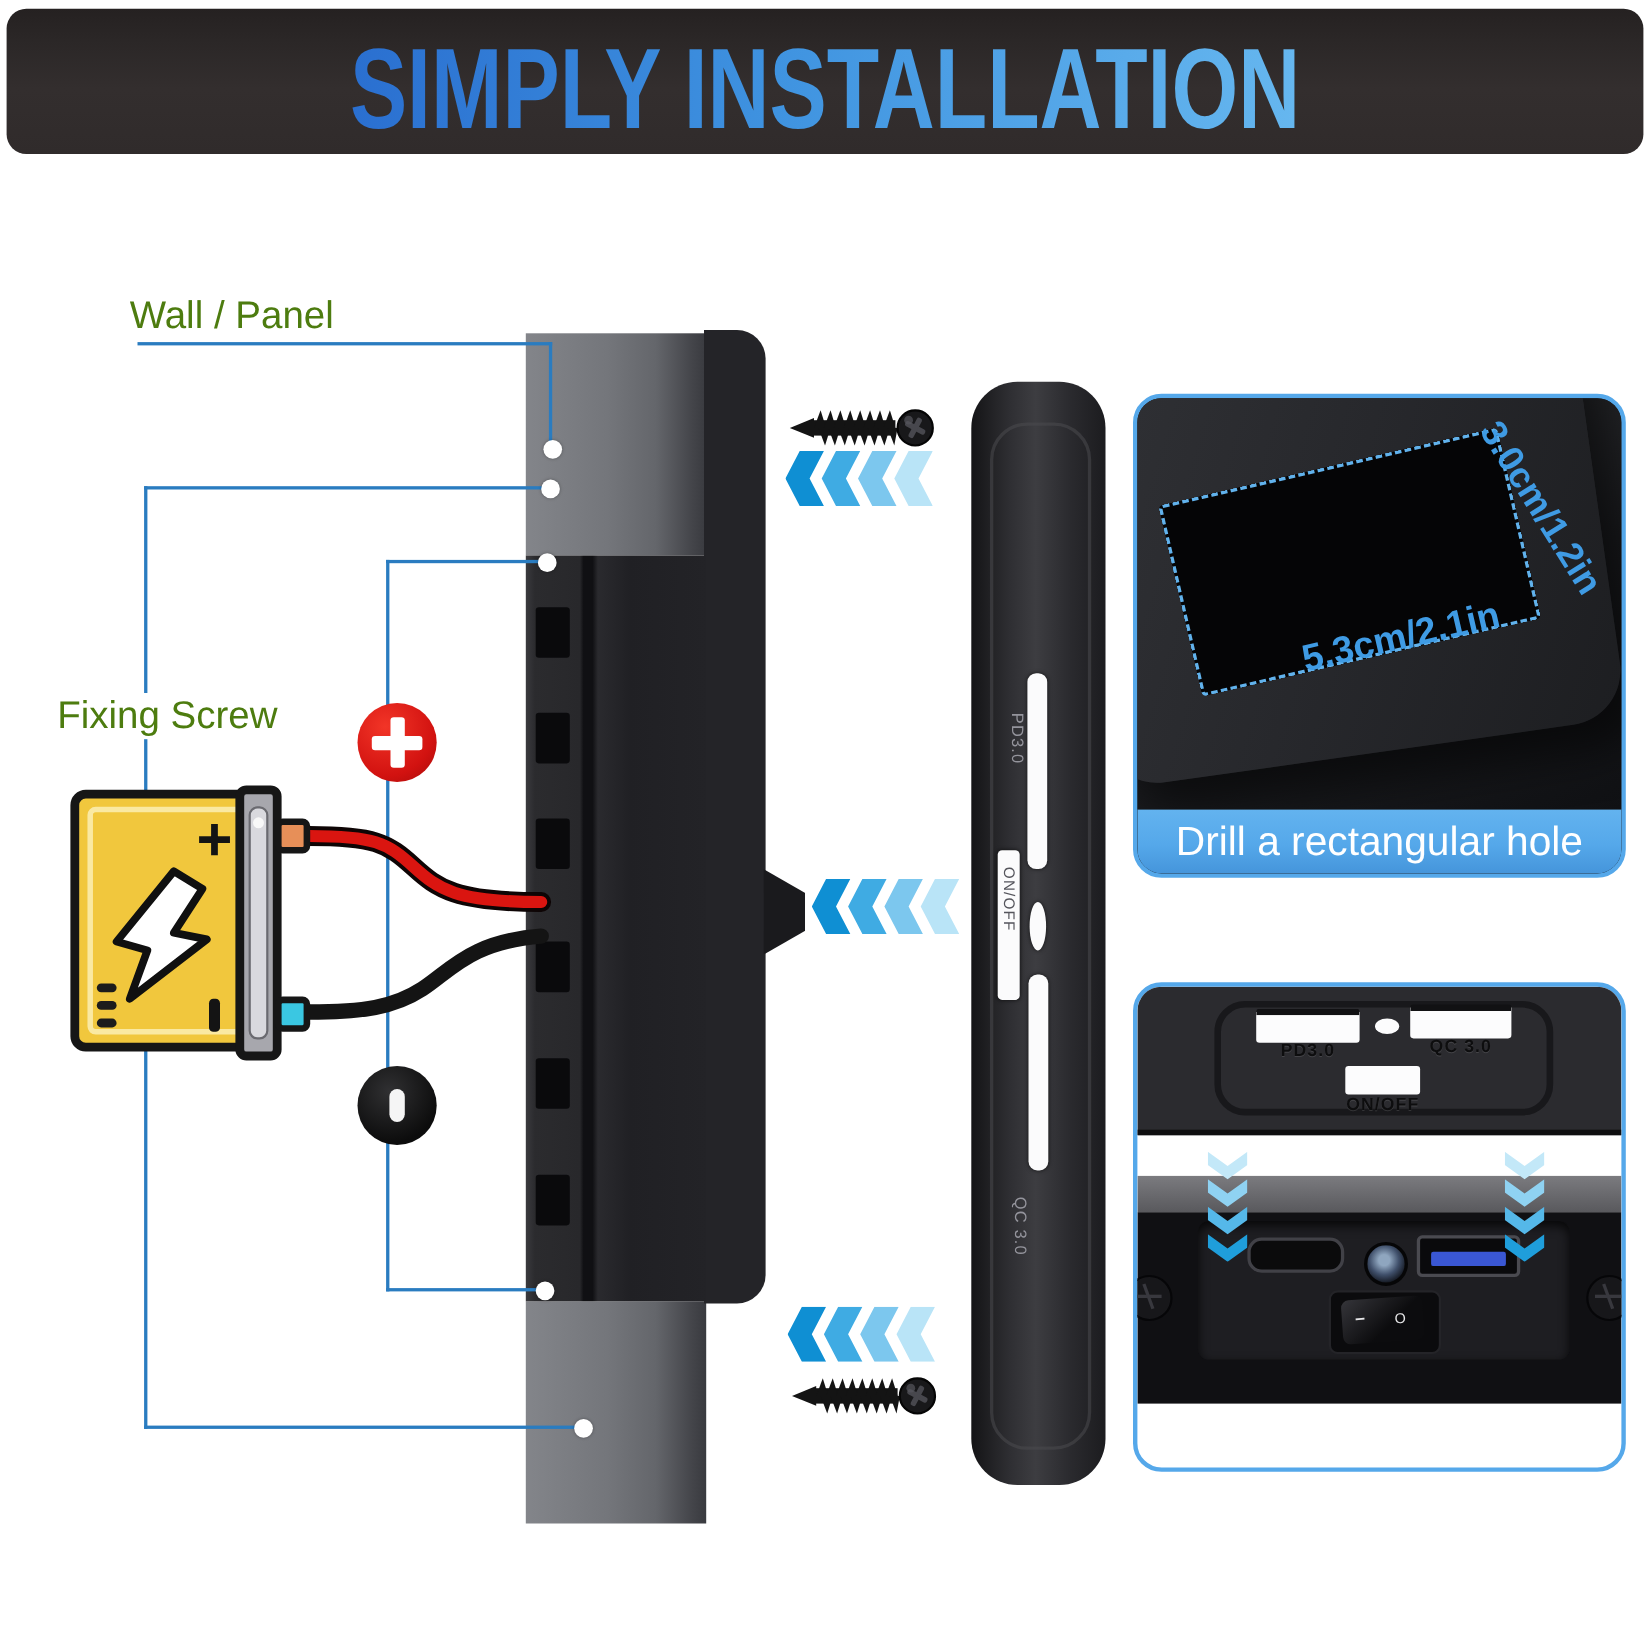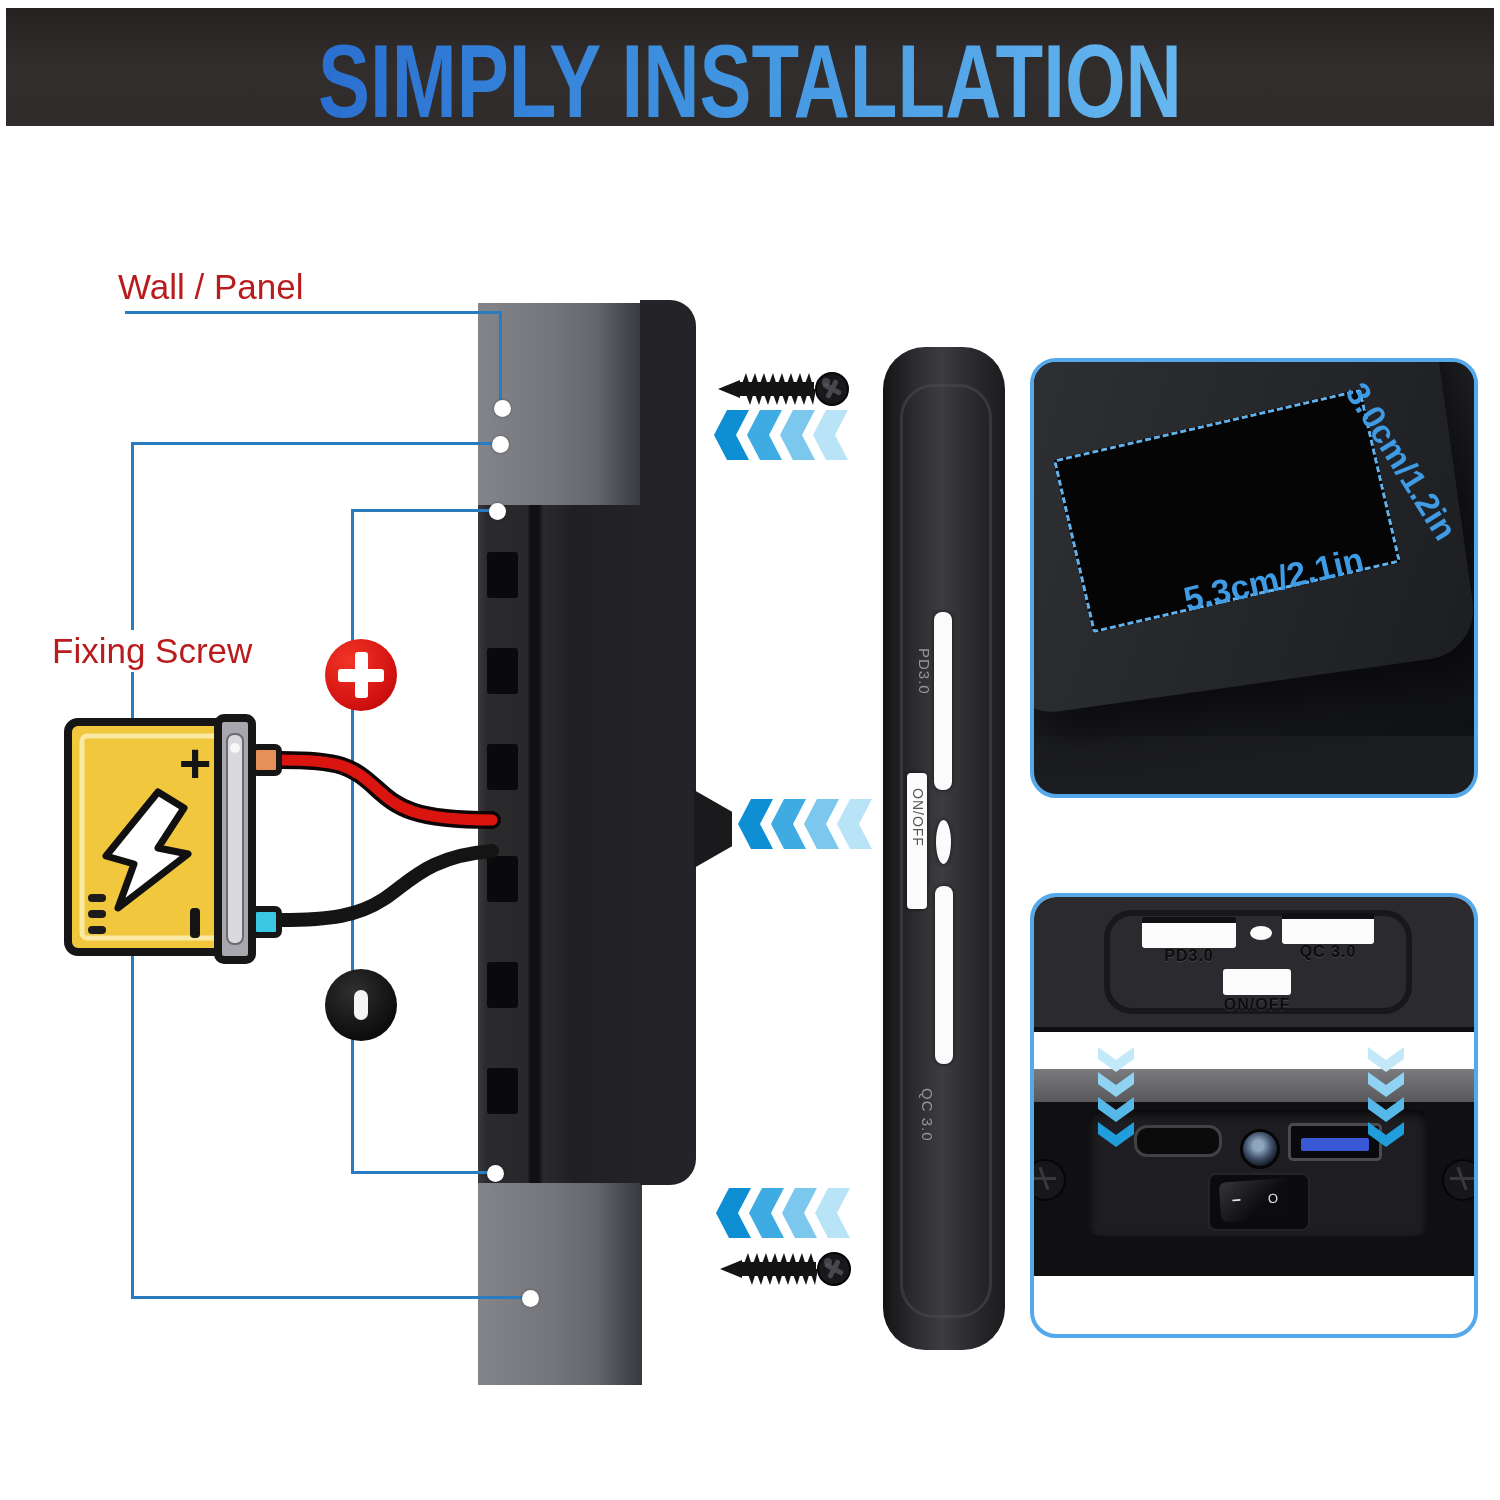--- a/index.html
+++ b/index.html
@@ -1,22 +1,22 @@
 <!DOCTYPE html>
 <html><head>
 <meta charset="utf-8">
 <style>
   html,body{margin:0;padding:0;background:#ffffff;}
   #stage{position:relative;width:1500px;height:1500px;background:#fff;overflow:hidden;
          font-family:"Liberation Sans",sans-serif;}
   .abs{position:absolute;}
 
   
-  #header{left:6px;top:8px;width:1488px;height:118px;
-          background:linear-gradient(180deg,#252121 0%,#2b2727 22%,#332e2e 55%,#302b2b 100%);}
+  #header{left:6px;top:8px;width:1488px;height:132px;
+          background:linear-gradient(180deg,#252121 0%,#2b2727 22%,#332e2e 55%,#302b2b 100%);border-radius:18px;}
   #title{left:50%;top:14px;white-space:nowrap;font-size:104px;font-weight:bold;letter-spacing:0px;
          transform:translateX(-50%) scaleX(.75);transform-origin:center top;
          background:linear-gradient(90deg,#2a6fd0 0%,#3f93e0 45%,#66b7ef 100%);
          -webkit-background-clip:text;background-clip:text;color:transparent;}
 
   
   .wall{left:478px;width:164px;background:linear-gradient(90deg,#83858a 0%,#74767b 45%,#64666b 72%,#44454a 92%,#393a3f 100%);}
   #wall-upper{top:303px;height:202px;}
   #wall-lower{top:1183px;height:202px;}
   #housing-rear{left:640px;top:300px;width:56px;height:885px;background:#242428;border-radius:0 26px 26px 0;}
@@ -29,21 +29,21 @@
   
   #cover-panel{left:883px;top:347px;width:122px;height:1003px;border-radius:42px;
                background:linear-gradient(90deg,#141416 0%,#2e2e32 28%,#3d3d41 48%,#2a2a2e 74%,#1c1c1f 100%);}
   #cover-inner{left:900px;top:384px;width:86px;height:928px;border:3px solid #4a4a4f;border-radius:34px;opacity:.55;}
   .pslot{background:#fbfbfc;border-radius:8px;box-shadow:0 0 4px rgba(0,0,0,.7);}
   .vtext{writing-mode:vertical-rl;text-orientation:sideways;font-size:15px;letter-spacing:1px;color:#94949c;white-space:nowrap;}
 
   
   .lead{background:#2a7cc0;}
   .dot{width:17px;height:17px;border-radius:50%;background:#ffffff;box-shadow:0 0 3px rgba(0,0,0,.35);}
-  .diag-label{font-size:35px;color:#b91c1c;background:#ffffff;padding:1px 6px;white-space:nowrap;}
+  .diag-label{font-size:35px;color:#4d7c0f;background:#ffffff;padding:1px 6px;white-space:nowrap;}
 
   
   #plus-circle{left:325px;top:639px;width:72px;height:72px;border-radius:50%;
                background:radial-gradient(circle at 35% 30%,#f23527,#d21210 65%,#a50b09 100%);}
   #plus-circle span{position:absolute;background:#fff;border-radius:3px;}
   #grommet{left:325px;top:969px;width:72px;height:72px;border-radius:50%;
            background:radial-gradient(circle at 40% 32%,#303032,#0c0c0c 72%);}
   #grommet span{position:absolute;left:29px;top:21px;width:14px;height:30px;background:#f5f5f5;border-radius:7px;}
 
   
@@ -228,20 +228,21 @@
     <polygon points="134,0 112,0 99,25 112,50 134,50 121,25" fill="#b9e4f7"></polygon>
   </svg>
 
   <div id="inset-drill" class="abs inset">
     <div id="drill-photo" class="abs">
       <div id="drill-panel" class="abs"></div>
       <div id="drill-hole" class="abs"></div>
       <div class="abs dim" style="left:336px;top:14px;font-size:33px;transform:rotate(58deg);transform-origin:left top">3.0cm/1.2in</div>
       <div class="abs dim" style="left:148px;top:198px;font-size:34px;transform:rotate(-13deg)">5.3cm/2.1in</div>
     </div>
+    <div class="abs caption">Drill a rectangular hole</div>
   </div>
 
   <div id="inset-cover" class="abs inset">
     <div id="cov-plate" class="abs">
       <div id="cov-groove" class="abs"></div>
       <div class="abs cslot" style="left:108px;top:20px;width:94px;height:25px"></div>
       <div class="abs cslot" style="left:248px;top:16px;width:92px;height:25px"></div>
       <div class="abs" style="left:216px;top:29px;width:22px;height:14px;background:#fcfcfd;border-radius:50%"></div>
       <div class="abs clabel" style="left:108px;top:50px;width:94px">PD3.0</div>
       <div class="abs clabel" style="left:248px;top:46px;width:92px">QC 3.0</div>

